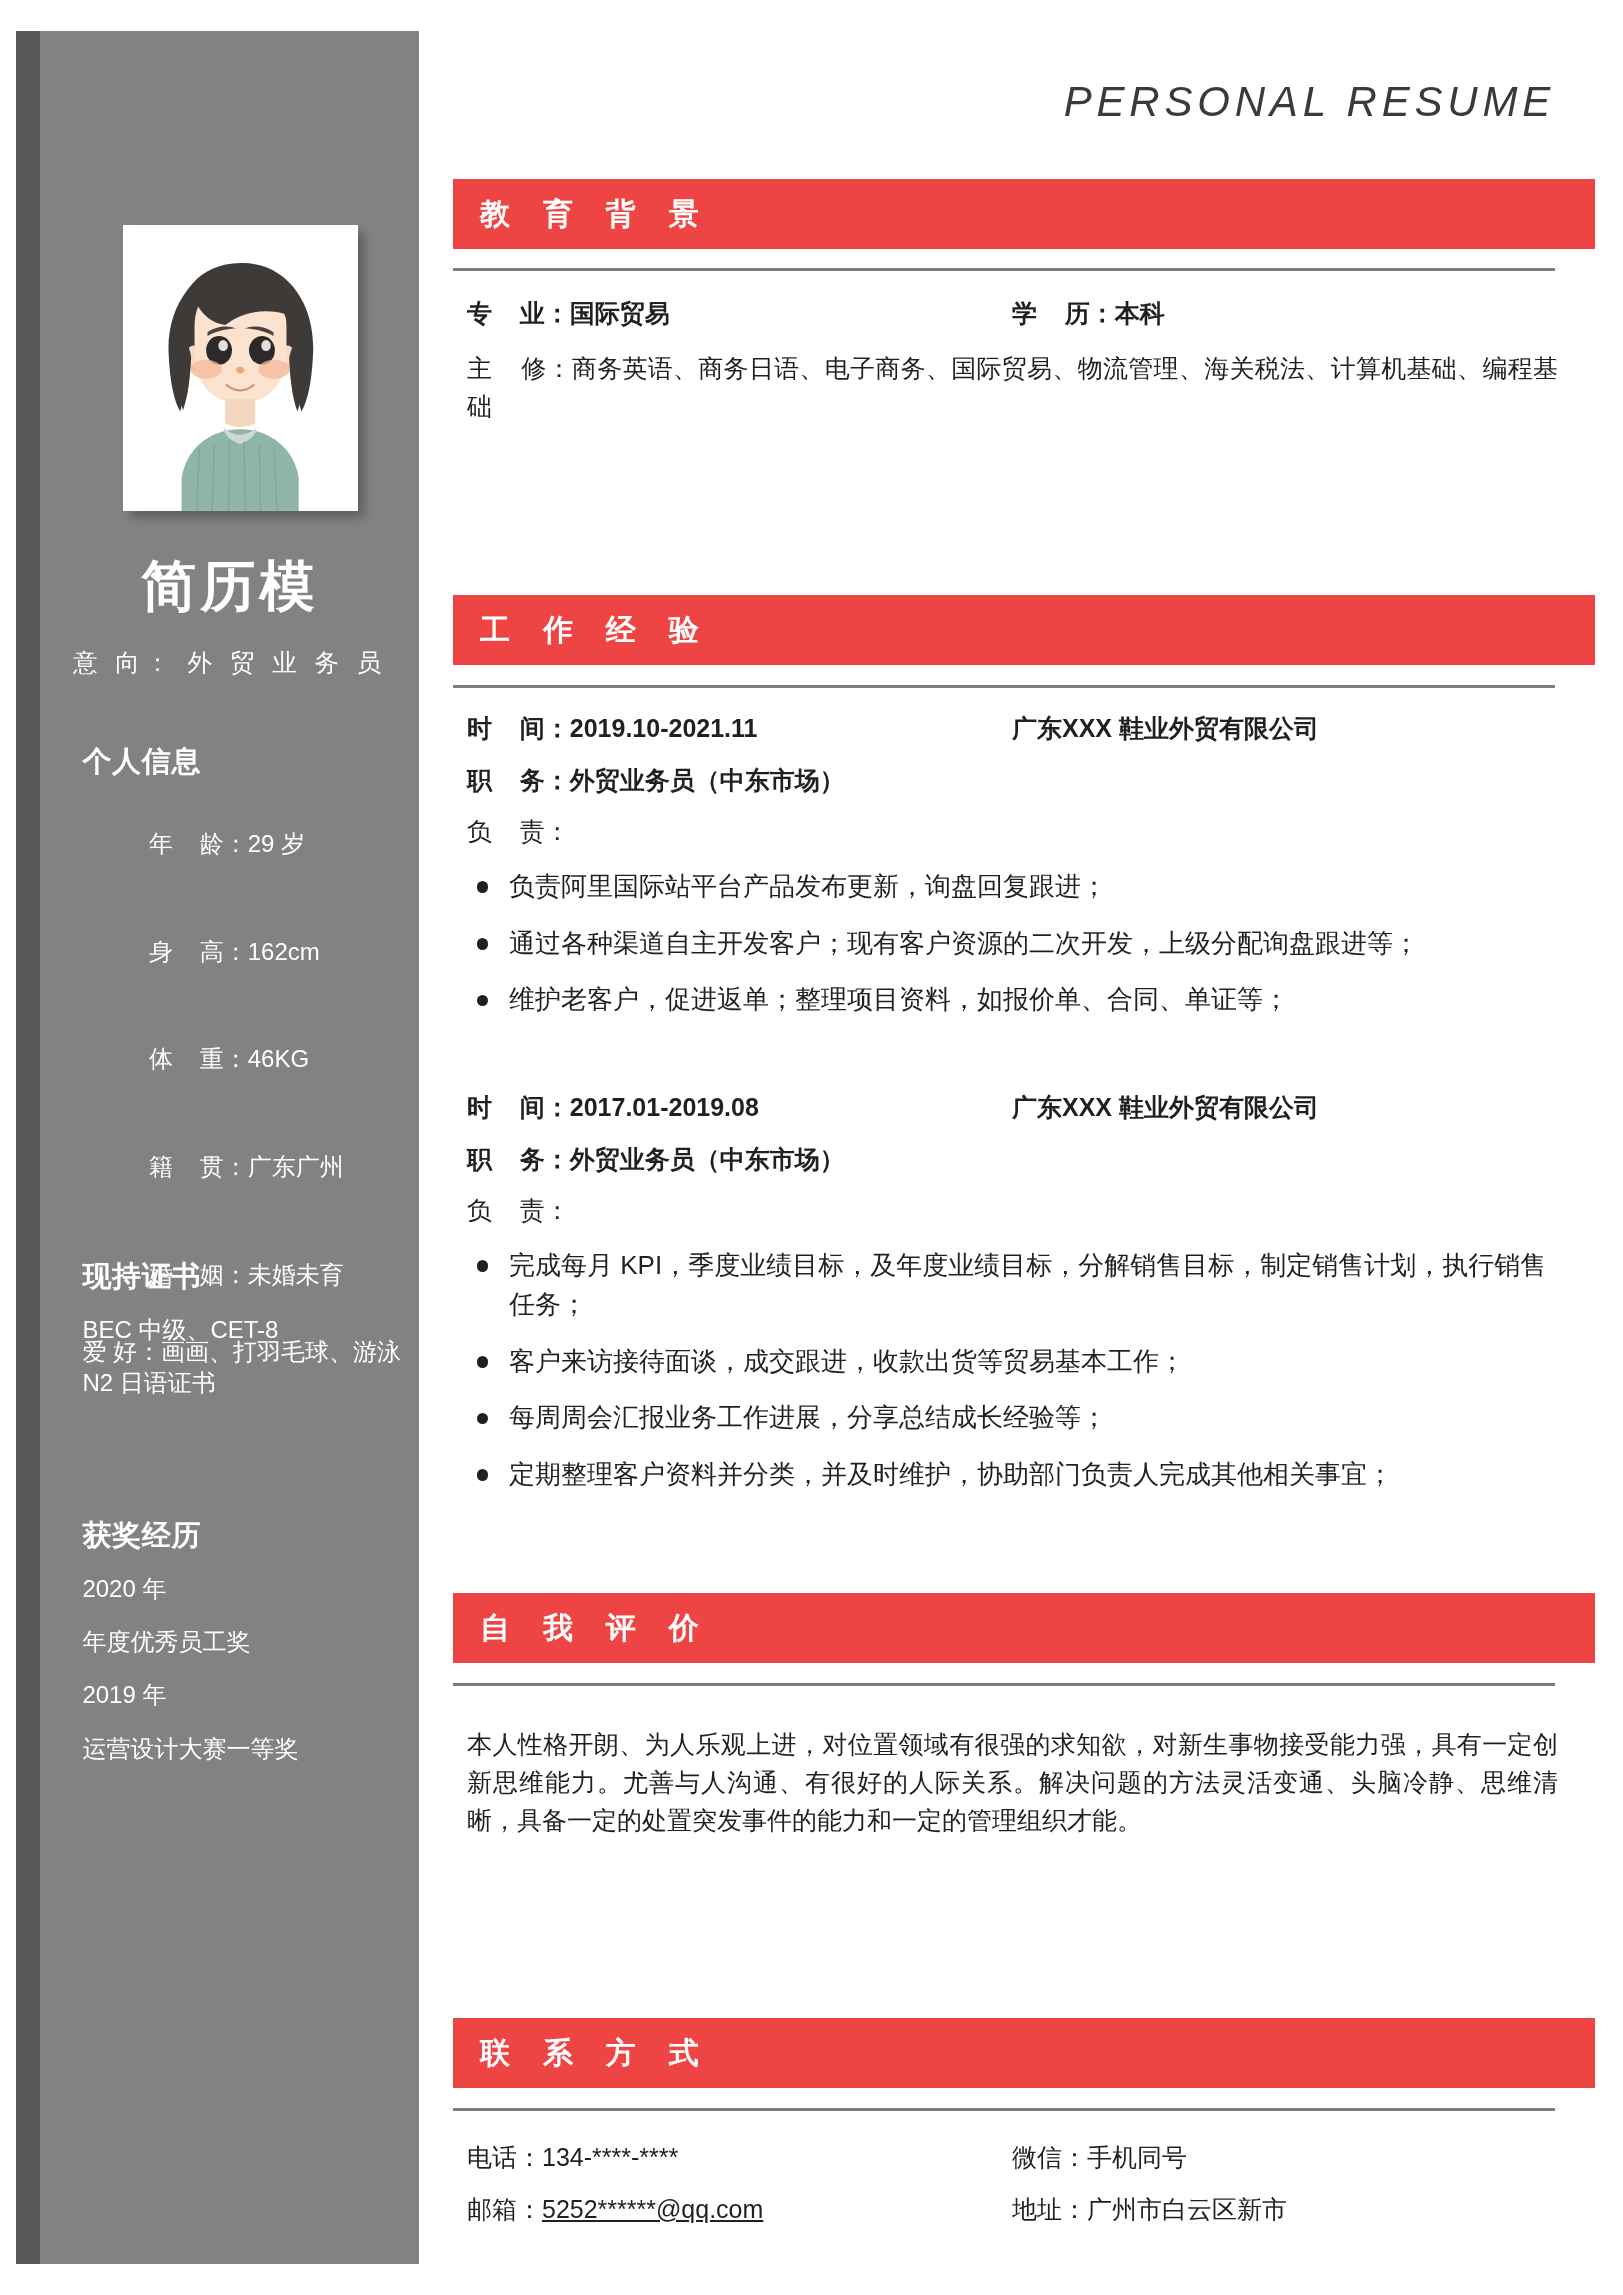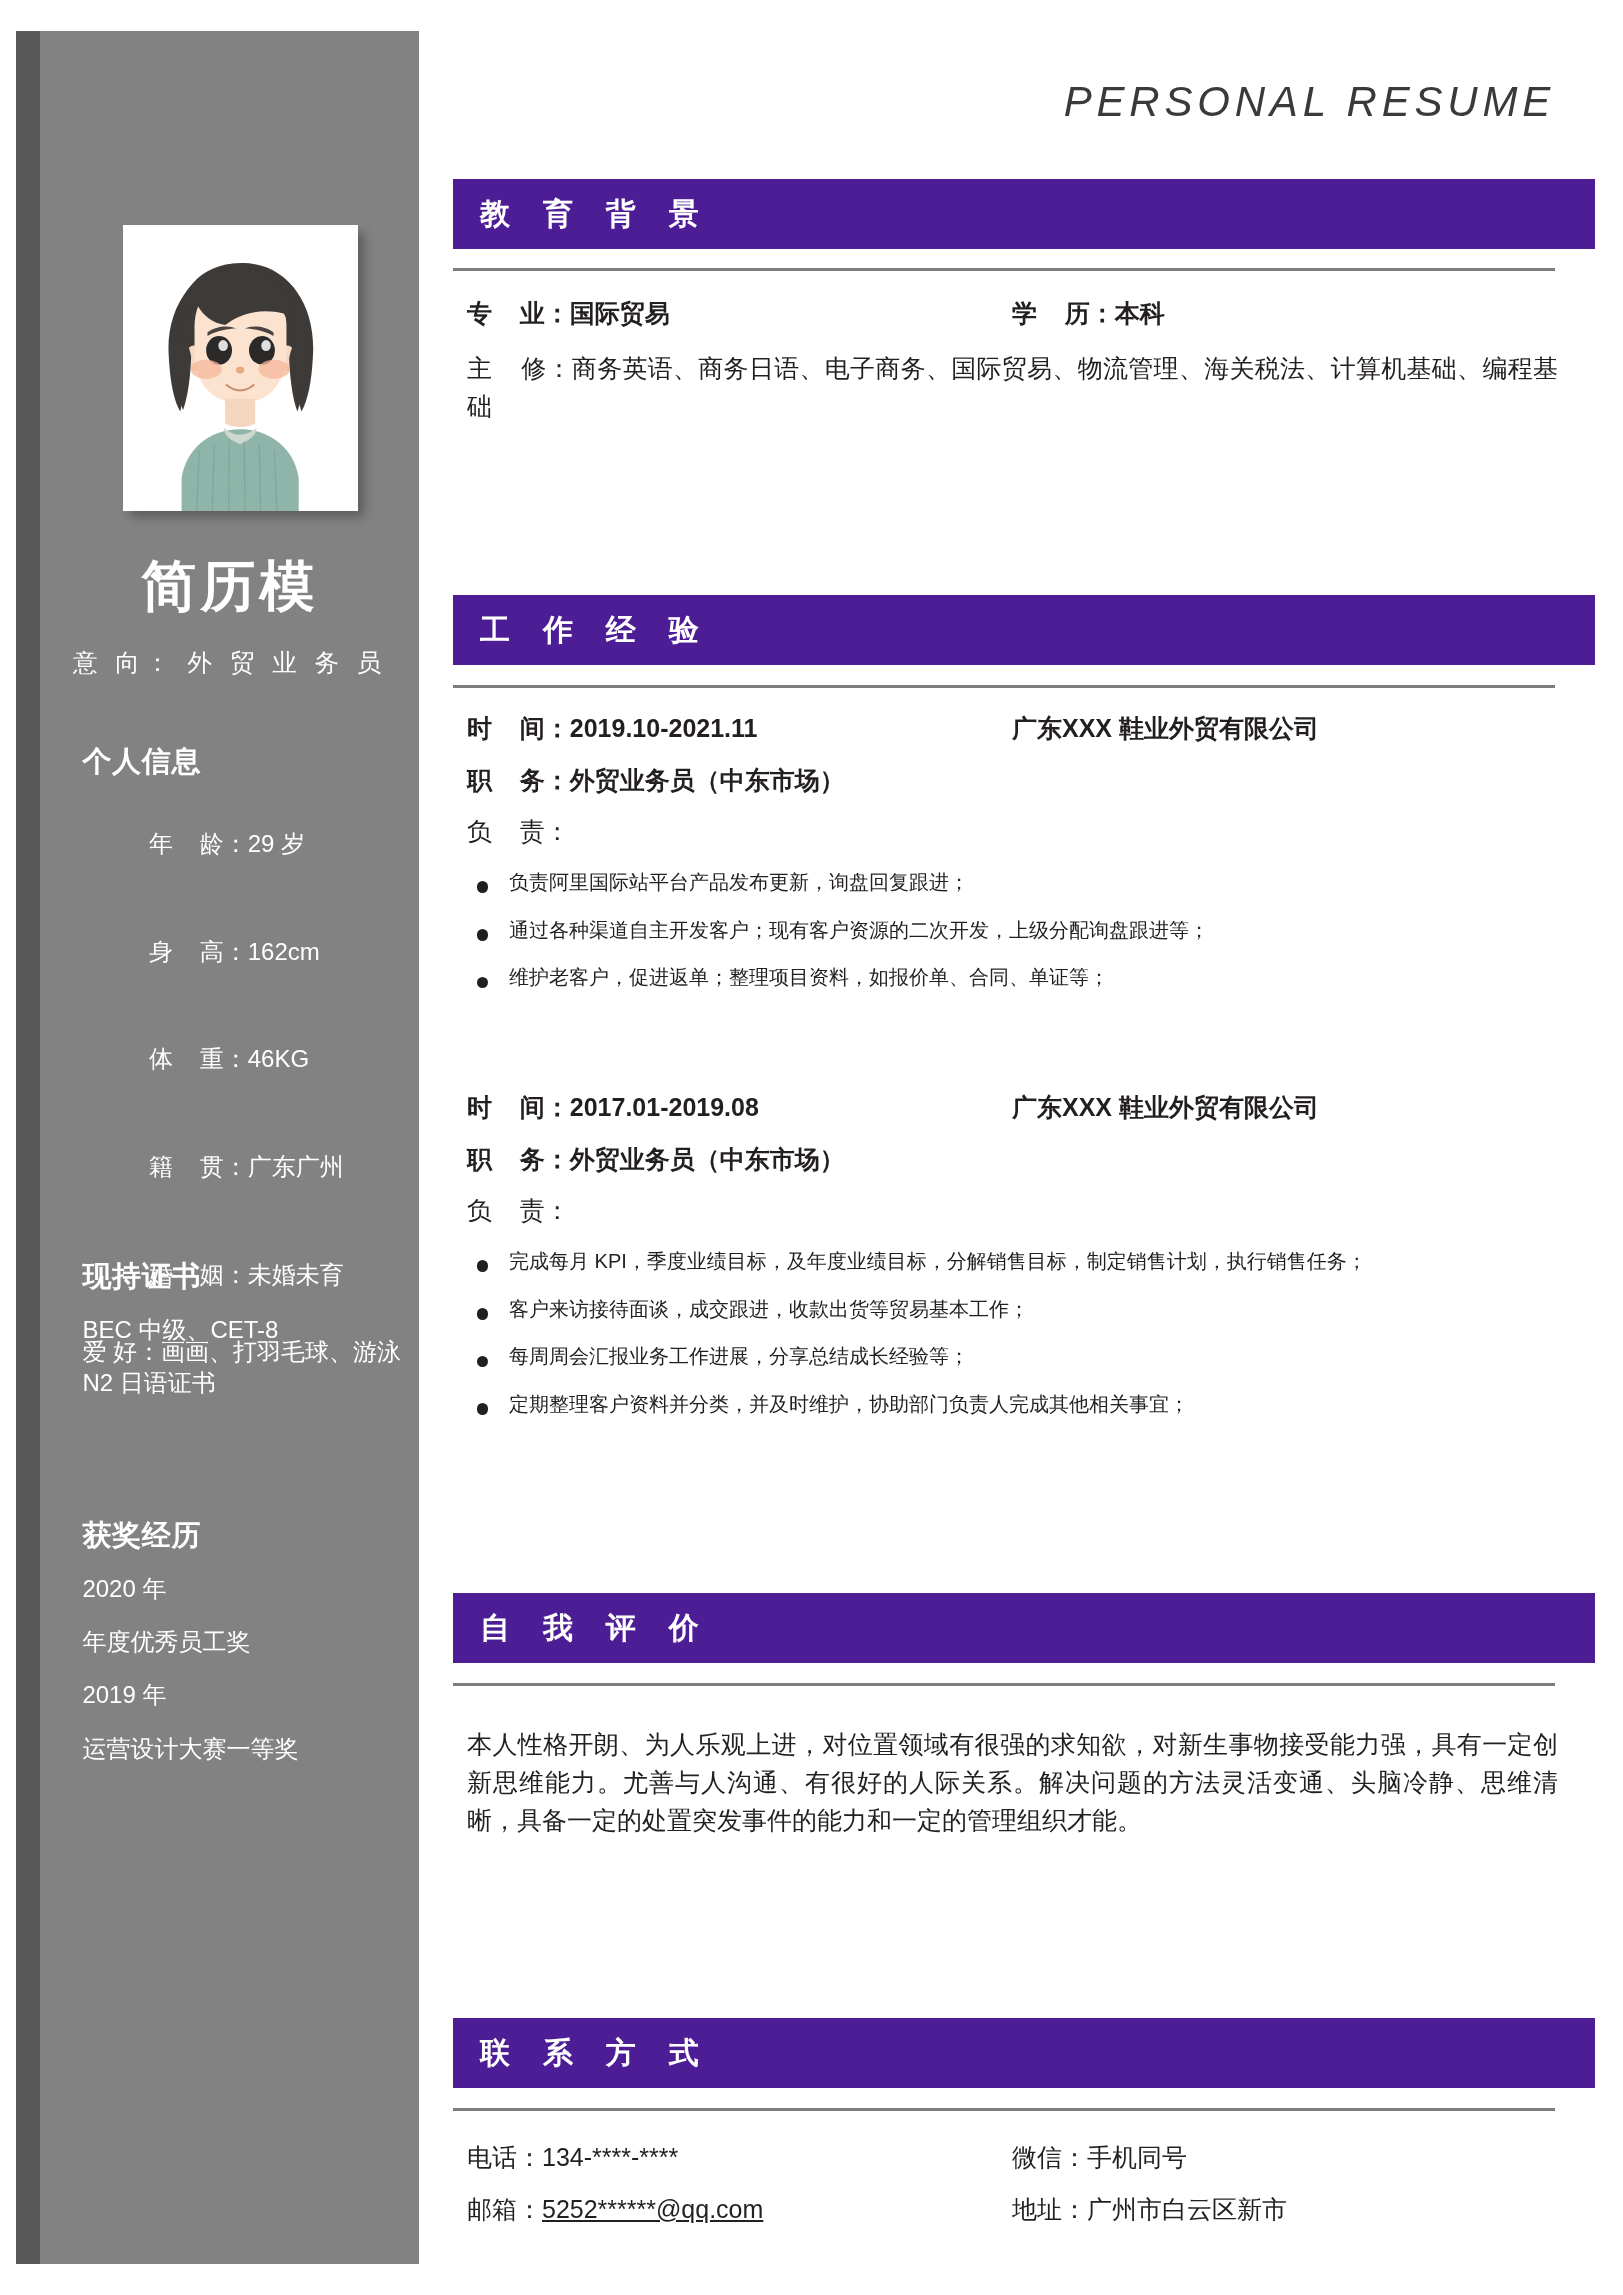--- a/index.html
+++ b/index.html
@@ -92,21 +92,21 @@
     letter-spacing: 4.8px;
     color: #3a3a3a;
     white-space: nowrap;
   }
 
   .sec-bar {
     position: absolute;
     left: 453px;
     width: 1142px;
     height: 70px;
-    background: #4c1d95;
+    background: #ef4444;
   }
   .sec-bar span {
     position: absolute;
     left: 27px; top: 50%;
     transform: translateY(-50%);
     color: #ffffff;
     font-size: 30px;
     font-weight: bold;
     letter-spacing: 12.3px;
     line-height: 1;
@@ -122,21 +122,21 @@
   .blk { position: absolute; left: 467px; width: 1091px; color: #231f20; }
   .row2 { position: relative; font-size: 25px; line-height: 1.35; margin-bottom: 17.7px; height: 34px;}
   .row2 .lcol { position: absolute; left: 0; top: 0; white-space: pre; }
   .row2 .rcol { position: absolute; left: 545px; top: 0; white-space: pre; }
   .bold { font-weight: bold; }
   .para { font-size: 25px; line-height: 1.52; text-align: justify; }
 
   .bullets { list-style: none; margin-top: 6.8px; }
   .bullets li {
     position: relative;
-    font-size: 20px;
+    font-size: 26px;
     line-height: 1.5;
     padding-left: 42px;
     margin-bottom: 17.7px;
   }
   .bullets li::before {
     content: "";
     position: absolute;
     left: 9.5px; top: 14.3px;
     width: 11.6px; height: 11.6px;
     border-radius: 50%;

